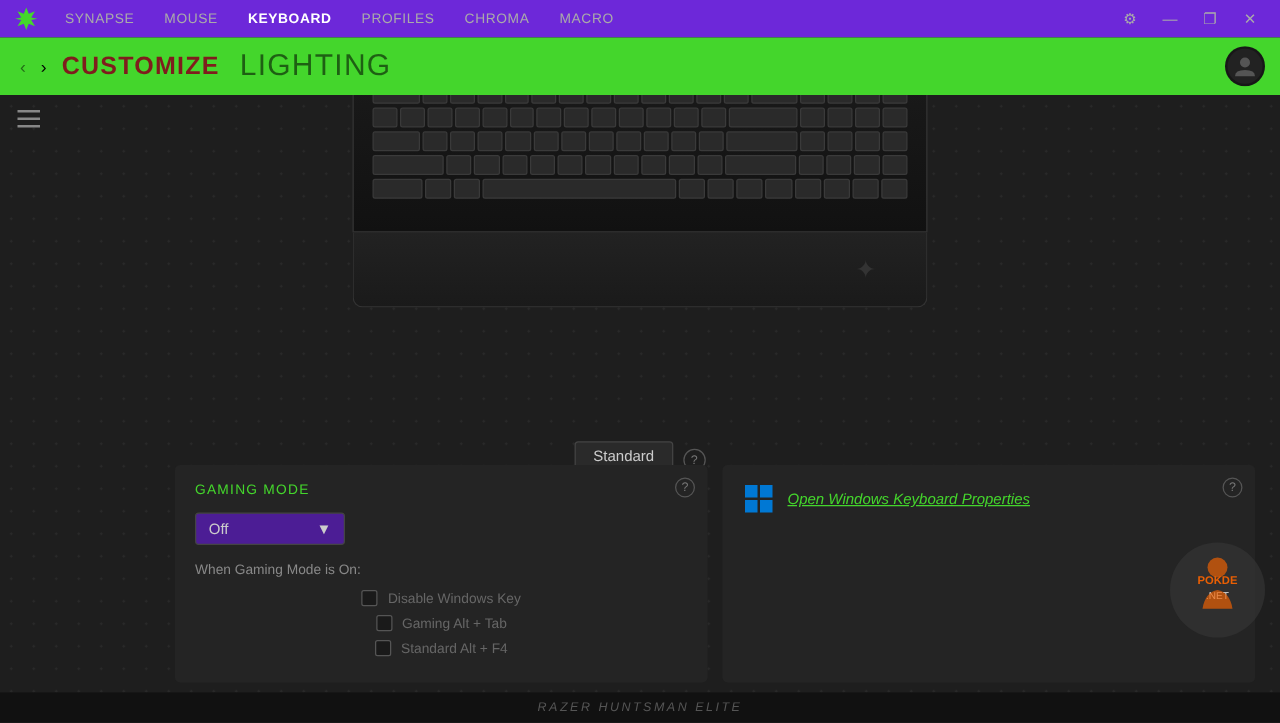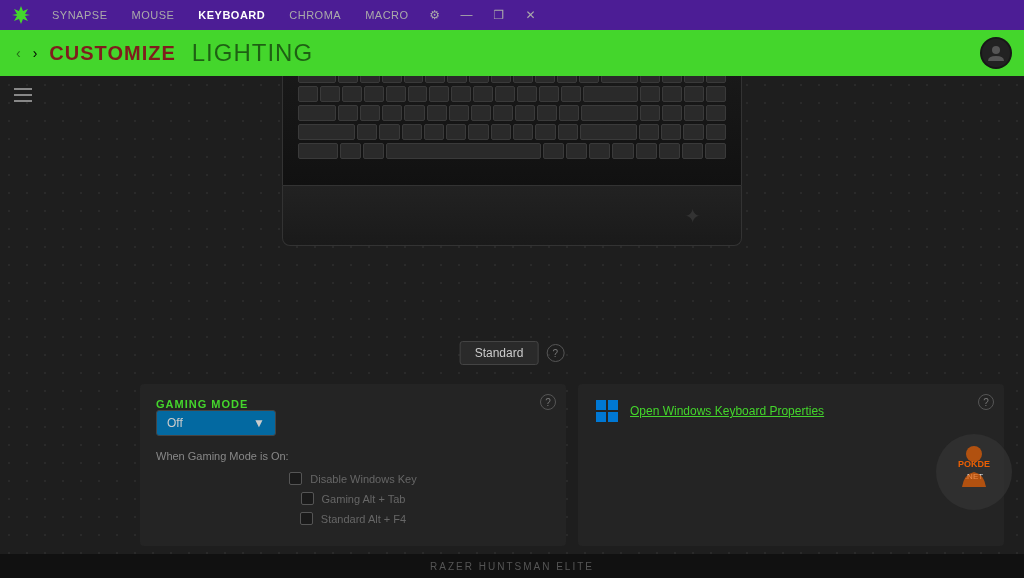--- a/index.html
+++ b/index.html
@@ -8,23 +8,24 @@
       height: 578px;
       background: #1a1a1a;
       font-family: 'Segoe UI', Arial, sans-serif;
       overflow: hidden;
       position: relative;
     }
 
     
     .title-bar {
       height: 30px;
-      background: #4c1d95;
-      display: flex;
-      align-items: center;
+      background: #6d28d9;
+      display: flex;
+      align-items: center;
+      justify-content: space-between;
       padding: 0 10px;
     }
     .title-bar-left {
       display: flex;
       align-items: center;
       gap: 8px;
     }
     .razer-logo {
       width: 22px;
       height: 22px;
@@ -196,25 +197,25 @@
       right: 40px;
       top: 50%;
       transform: translateY(-50%);
       color: #333;
       font-size: 20px;
     }
 
     
     .standard-area {
       position: absolute;
-      top: 265px;
+      top: 277px;
       left: 50%;
       transform: translateX(-50%);
       display: flex;
-      align-items: center;
+      align-items: flex-end;
       gap: 8px;
     }
     .standard-btn {
       background: #2a2a2a;
       border: 1px solid #444;
       border-radius: 3px;
       color: #ccc;
       font-size: 12px;
       padding: 4px 14px;
       cursor: pointer;
@@ -262,30 +263,31 @@
       font-size: 10px;
       display: flex;
       align-items: center;
       justify-content: center;
       cursor: pointer;
     }
 
     .panel-title {
       color: #44d62c;
       font-size: 11px;
-      font-weight: 700;
+      font-weight: 400;
       letter-spacing: 1px;
       text-transform: uppercase;
+      margin-bottom: 12px;
     }
 
     
     .gaming-dropdown {
       display: flex;
       align-items: center;
-      background: #0369a1;
+      background: #4c1d95;
       border: 1px solid #444;
       border-radius: 3px;
       padding: 5px 10px;
       width: 120px;
       justify-content: space-between;
       cursor: pointer;
       margin-bottom: 14px;
     }
     .gaming-dropdown span {
       color: #ccc;
@@ -335,39 +337,41 @@
       flex-shrink: 0;
       display: flex;
       align-items: center;
       justify-content: center;
     }
     .kb-prop-link {
       color: #44d62c;
       font-size: 12px;
       text-decoration: underline;
       cursor: pointer;
+      font-style: italic;
     }
 
     
     .status-bar {
       height: 24px;
       background: #111;
       display: flex;
       align-items: center;
       justify-content: center;
       position: absolute;
       bottom: 0;
       left: 0;
       right: 0;
     }
     .status-bar-text {
       color: #555;
       font-size: 10px;
       letter-spacing: 2px;
       text-transform: uppercase;
+      font-style: italic;
     }
 
     
     .watermark {
       position: absolute;
       bottom: 42px;
       right: 10px;
       width: 80px;
       height: 80px;
       opacity: 0.9;
@@ -379,20 +383,21 @@
 <div class="title-bar">
   <div class="title-bar-left">
 
     <svg class="razer-logo" viewBox="0 0 22 22" fill="none">
       <path d="M11 2 L13 7 L18 5 L15 10 L20 11 L15 12 L18 17 L13 15 L11 20 L9 15 L4 17 L7 12 L2 11 L7 10 L4 5 L9 7 Z" fill="#44d62c"></path>
     </svg>
     <div class="title-bar-nav">
       <div class="title-nav-item">SYNAPSE</div>
       <div class="title-nav-item">MOUSE</div>
       <div class="title-nav-item active">KEYBOARD</div>
+      <div class="title-nav-item">PROFILES</div>
       <div class="title-nav-item">CHROMA</div>
       <div class="title-nav-item">MACRO</div>
     </div>
   </div>
   <div class="title-bar-controls">
     <div class="title-ctrl-btn">⚙</div>
     <div class="title-ctrl-btn">—</div>
     <div class="title-ctrl-btn">❐</div>
     <div class="title-ctrl-btn close">✕</div>
   </div>

